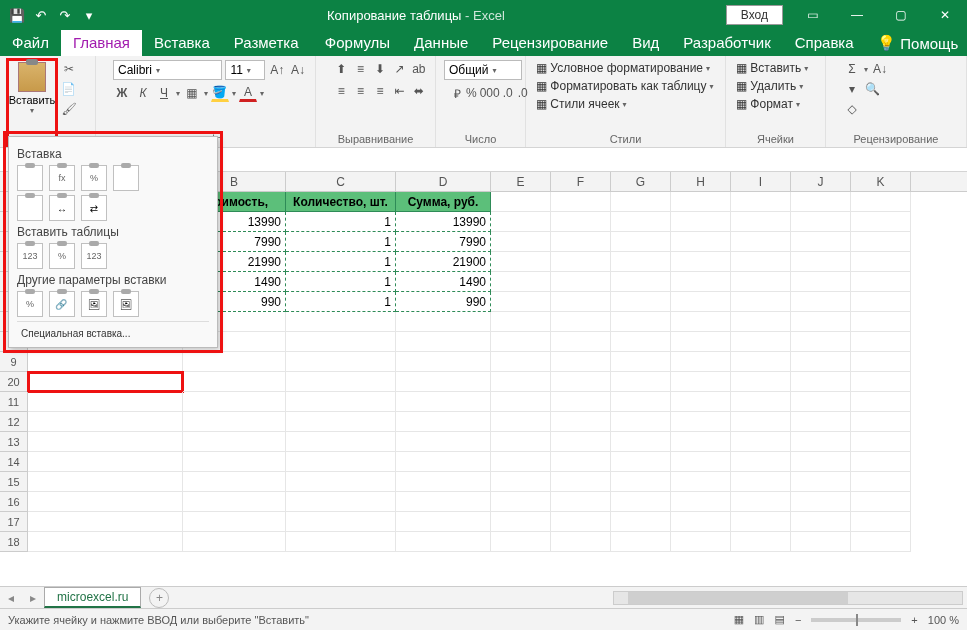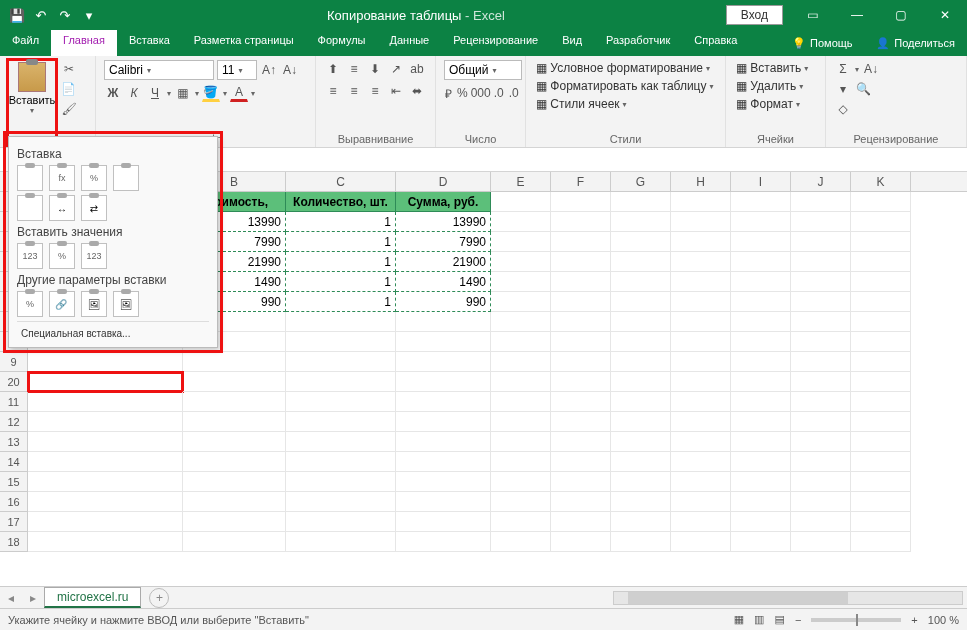--- a/index.html
+++ b/index.html
@@ -9,33 +9,33 @@
 .titlebar { height: 30px; background: #0c8244; display: flex; align-items: center; color: #fff; }
 .qat { display: flex; gap: 6px; padding: 0 8px; align-items: center; }
 .qat span { width: 18px; height: 18px; display: flex; align-items: center; justify-content: center; font-size: 13px; }
 .title { flex: 1; text-align: center; font-size: 13px; }
 .title .dim { opacity: .8; }
 .winbtns { display: flex; align-items: center; }
 .winbtns .btn { width: 44px; height: 30px; display: flex; align-items: center; justify-content: center; font-size: 12px; }
 .signin { background: #fff; color: #333; padding: 2px 14px; border: 1px solid #999; font-size: 12px; margin-right: 8px; }
 
 
-.tabs { height: 26px; background: #0c8244; display: flex; color: #fff; font-size: 11px; }
+.tabs { height: 26px; background: #0c8244; display: flex; color: #fff; font-size: 15px; }
 .tab { padding: 4px 12px; cursor: pointer; }
 .tab.active { background: #fff; color: #a21caf; }
 .tabs-right { margin-left: auto; display: flex; }
 .tabs-right .tab { display: flex; align-items: center; gap: 4px; }
 
 
 .ribbon { height: 92px; background: #f3f3f3; border-bottom: 1px solid #d4d4d4; display: flex; position: relative; }
 .rgroup { border-right: 1px solid #e1e1e1; padding: 4px 8px 2px; display: flex; flex-direction: column; justify-content: space-between; }
 .rgroup .label { text-align: center; font-size: 11px; color: #666; padding-top: 2px; }
 .rtop { display: flex; gap: 4px; flex: 1; }
 .rcol { display: flex; flex-direction: column; gap: 2px; justify-content: flex-start; }
-.rrow { display: flex; gap: 3px; align-items: center; }
+.rrow { display: flex; gap: 3px; align-items: center; margin-left: 9px; }
 .ricon { width: 18px; height: 18px; display: flex; align-items: center; justify-content: center; font-size: 12px; color: #555; border: 1px solid transparent; }
 .rbtn { display: flex; align-items: center; gap: 3px; font-size: 12px; color: #333; padding: 1px 2px; white-space: nowrap; }
 .fontbox { border: 1px solid #bbb; background: #fff; padding: 1px 4px; font-size: 12px; height: 20px; display: flex; align-items: center; gap: 4px; }
 .fontbox.sz { width: 40px; }
 .arrow { font-size: 8px; color: #666; }
 
 .paste-big { display: flex; flex-direction: column; align-items: center; width: 48px; }
 .paste-big .cb { width: 28px; height: 30px; background: linear-gradient(#d9b36b,#c89a4a); border: 1px solid #a77; position: relative; }
 .paste-big .cb:before { content:""; position:absolute; top:-4px; left:7px; width:12px; height:6px; background:#888; border-radius:2px; }
 .paste-big .lbl { font-size: 11px; margin-top: 2px; }
@@ -297,21 +297,21 @@
     <div class="picon">
         <span class="sub">%</span>
       </div>
     <div class="picon"></div>
   </div>
   <div class="icons">
     <div class="picon"></div>
     <div class="picon">↔</div>
     <div class="picon">⇄</div>
   </div>
-  <div class="sect">Вставить значения</div>
+  <div class="sect">Вставить таблицы</div>
   <div class="icons">
     <div class="picon">
         <span class="sub">123</span>
       </div>
     <div class="picon">
         <span class="sub">%</span>
       </div>
     <div class="picon">
         <span class="sub">123</span>
       </div>

